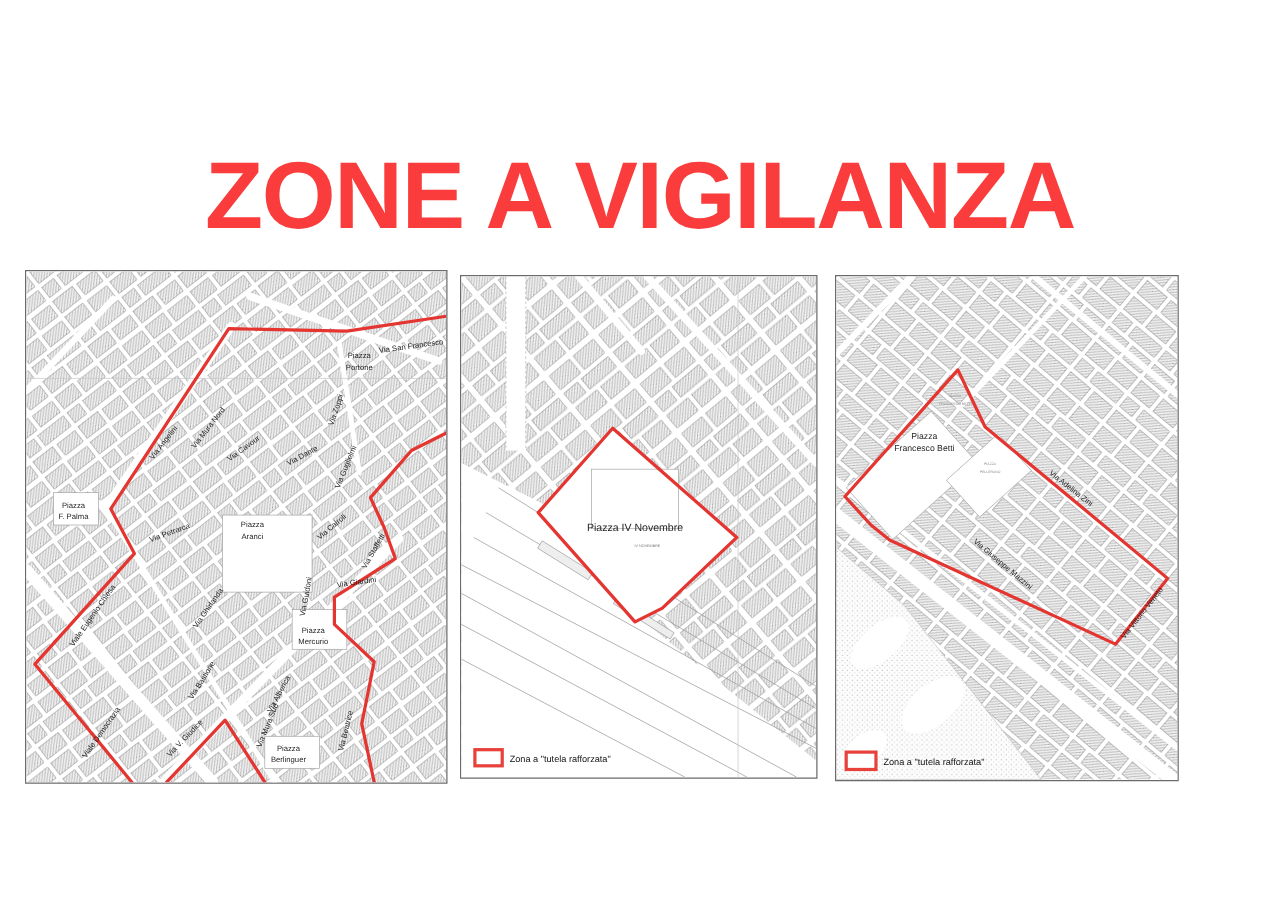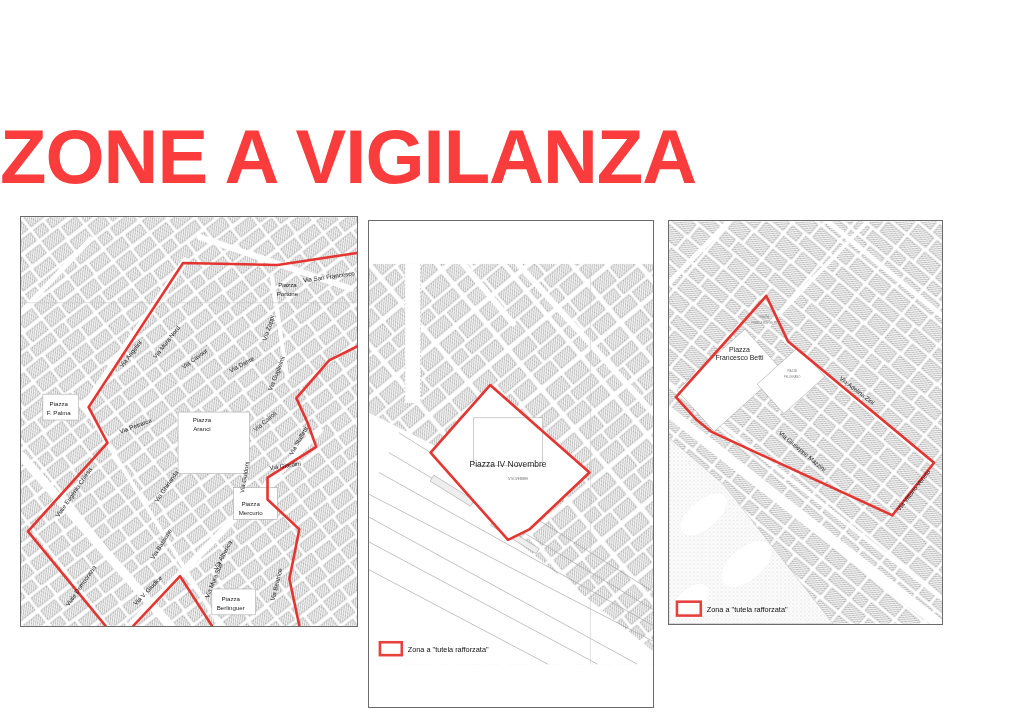--- a/index.html
+++ b/index.html
@@ -1,20 +1,20 @@
 <!DOCTYPE html>
 <html><head>
 <meta charset="utf-8">
 <style>
   html,body{margin:0;padding:0;background:#ffffff;}
   body{font-family:"Liberation Sans",sans-serif;}
   .page{position:relative;width:1024px;height:724px;background:#fff;overflow:hidden;}
   .title{
     position:absolute;left:0;right:0;top:108px;margin:0;
-    font-weight:bold;font-size:76px;line-height:1.3;
+    text-align:center;font-weight:bold;font-size:76px;line-height:1.3;
     letter-spacing:-1px;color:#fa3c3c;z-index:10;pointer-events:none;
   }
   .panel{
     position:absolute;background:#fff;border:1px solid #6b6b6b;box-sizing:border-box;
     overflow:hidden;
   }
   .panel svg{display:block;width:100%;height:100%;}
   svg text{font-family:"Liberation Sans",sans-serif;}
   .zone{fill:none;stroke:#e43530;stroke-width:2.6;stroke-linejoin:round;stroke-linecap:round;}
   .road{stroke:#ffffff;fill:none;stroke-linecap:round;}
@@ -124,21 +124,21 @@
           <text x="38" y="199" font-size="6.2" fill="#1e1e1e" text-anchor="middle">F. Palma</text>
           <text x="182" y="206" font-size="6.2" fill="#1e1e1e" text-anchor="middle">Piazza</text>
           <text x="182" y="215" font-size="6.2" fill="#1e1e1e" text-anchor="middle">Aranci</text>
           <text x="268" y="70" font-size="6.2" fill="#1e1e1e" text-anchor="middle">Piazza</text>
           <text x="268" y="79" font-size="6.2" fill="#1e1e1e" text-anchor="middle">Portone</text>
           <text x="310" y="62" transform="rotate(-8 310 62)" font-size="6.2" fill="#1e1e1e" text-anchor="middle">Via San Francesco</text>
         </g>
     </svg>
   </div>
 
-  <div class="panel" style="left:368px;top:220px;width:286px;height:488px;">
+  <div class="panel" style="left:368px;top:220px;width:286px;height:403px;">
     <svg viewBox="0 0 286 403">
       <rect x="0" y="0" width="286" height="403" fill="url(#cityB)"></rect>
       <polygon points="0,150 70,185 150,280 286,390 286,403 0,403" fill="#ffffff"></polygon>
       <g>
         <line class="track" x1="30" y1="170" x2="286" y2="330"></line>
         <line class="track" x1="20" y1="190" x2="286" y2="348"></line>
         <line class="track" x1="10" y1="210" x2="286" y2="364"></line>
         <line class="track" x1="0" y1="232" x2="286" y2="380"></line>
         <line class="track" x1="0" y1="255" x2="270" y2="403"></line>
         <line class="track" x1="0" y1="280" x2="230" y2="403"></line>

